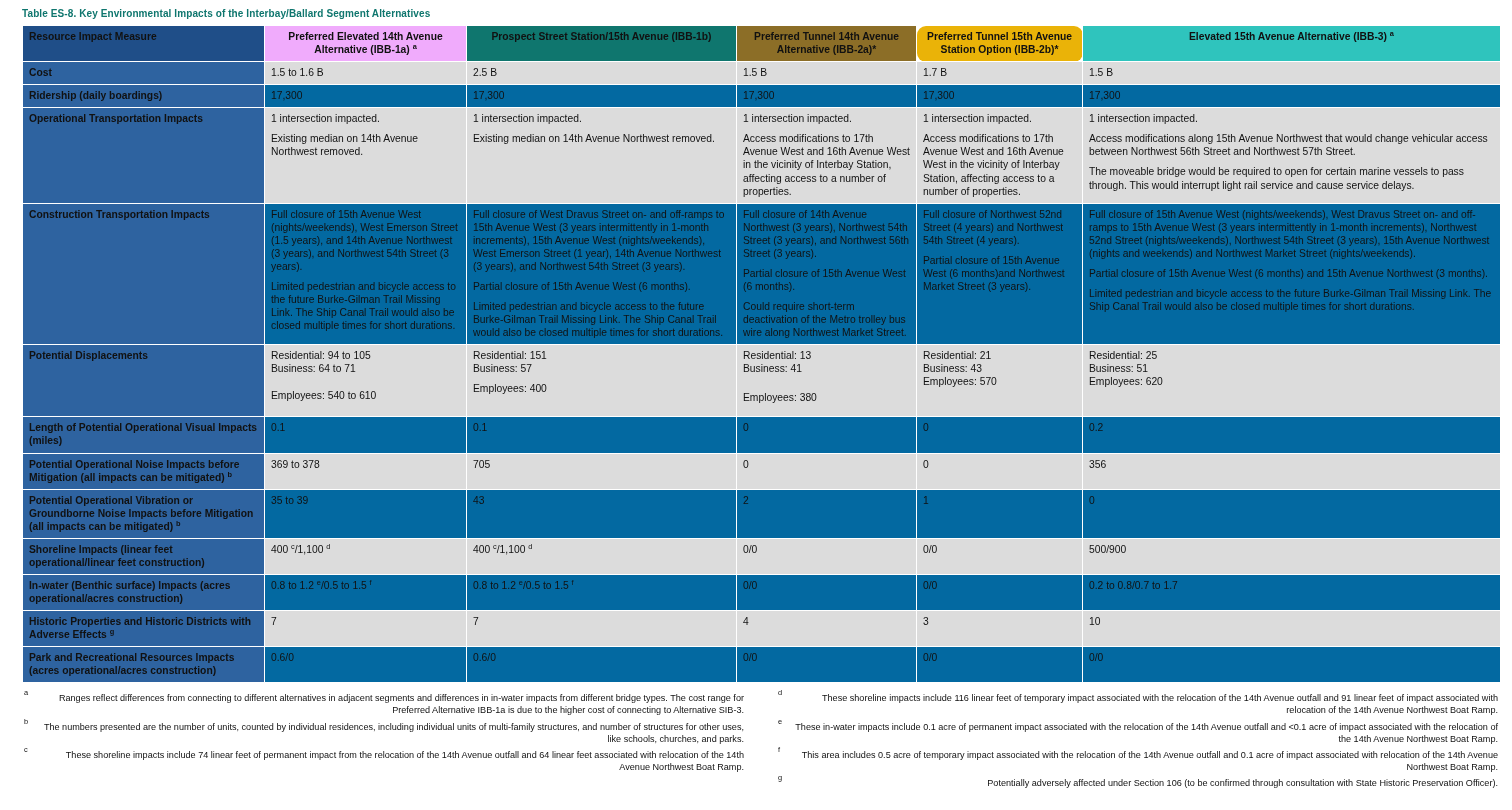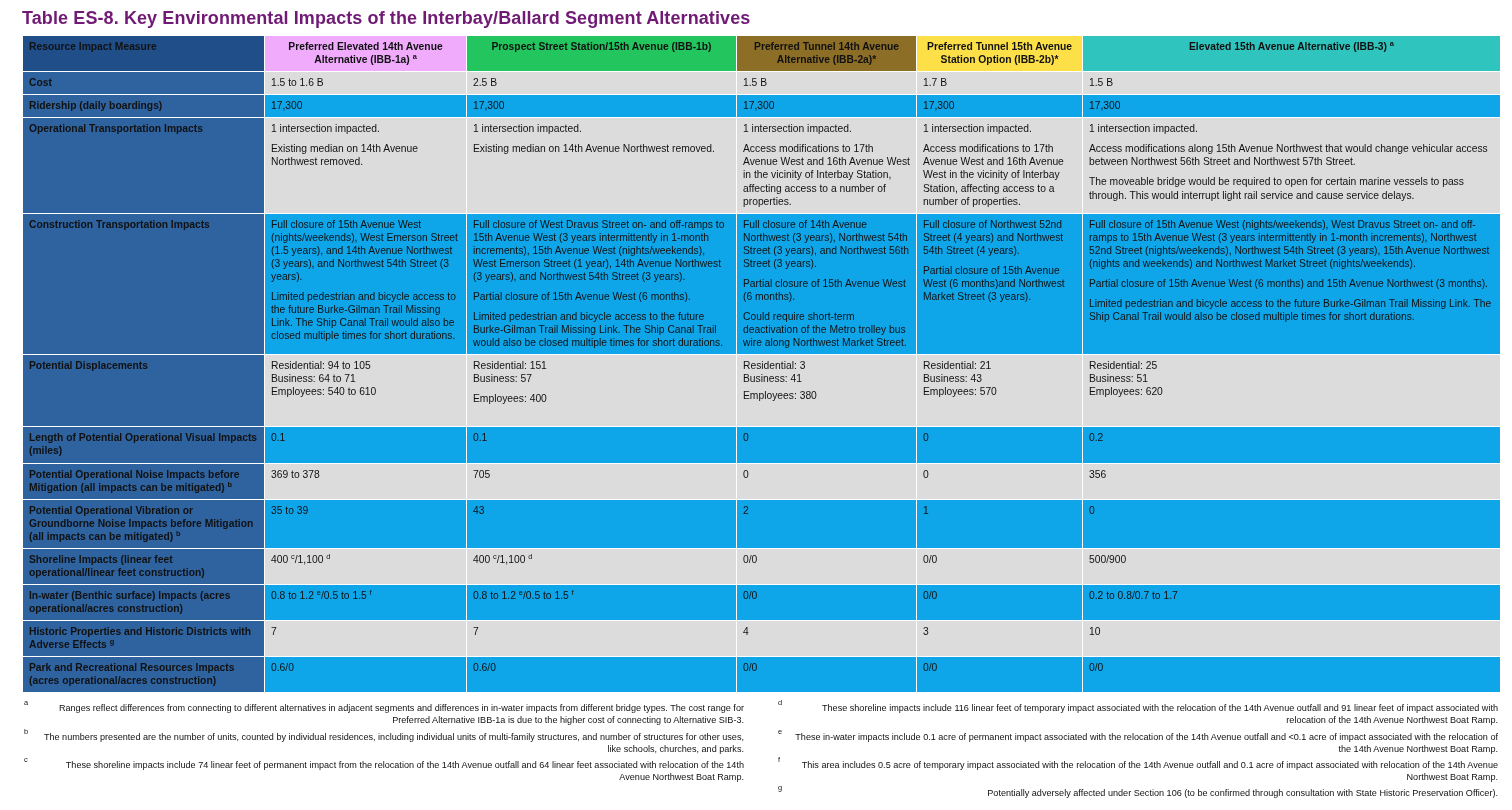--- a/index.html
+++ b/index.html
@@ -9,22 +9,22 @@
     background: #ffffff;
     font-family: "Liberation Sans", sans-serif;
     overflow: hidden;
   }
   .page {
     width: 1512px; height: 810px;
     position: relative;
     padding: 6px 14px 0 22px;
   }
   .table-title {
-    color: #701a75;
-    font-size: 18px;
+    color: #0f766e;
+    font-size: 10px;
     font-weight: bold;
     margin: 2px 0 6px 0;
     letter-spacing: 0.1px;
   }
   table.matrix {
     border-collapse: collapse;
     width: 1478px;
     table-layout: fixed;
   }
   table.matrix td, table.matrix th {
@@ -39,42 +39,42 @@
   th.h-measure {
     background: #1f4e88;
     color: #fff;
     font-size: 10.6px;
     font-weight: bold;
     text-align: left;
     vertical-align: middle;
     padding: 6px 4px;
   }
   th.h-1a { background: #f0abfc; color: #ffffff; }
-  th.h-1b { background: #22c55e; color: #1a1a1a; }
+  th.h-1b { background: #0f766e; color: #1a1a1a; }
   th.h-2a { background: #8c6e27; color: #ffffff; }
-  th.h-2b { background: #fde047; color: #ffffff; }
+  th.h-2b { background: #eab308; color: #ffffff; border-radius: 9px; }
   th.h-3  { background: #2fc4bd; color: #0e2e2c; }
   th.h-alt {
     font-size: 10.5px;
     font-weight: bold;
     text-align: center;
     vertical-align: middle;
     padding: 6px 5px;
     line-height: 1.3;
   }
   td.rowlabel {
     background: #2e63a0;
     color: #ffffff;
     font-weight: bold;
     font-size: 10.4px;
     vertical-align: middle;
     padding: 6px 7px;
     line-height: 1.25;
   }
-  td.cell { background: #0ea5e9; }
+  td.cell { background: #0369a1; }
   tr.shade td.cell { background: #dcdcdc; }
   td.center { text-align: left; vertical-align: middle; }
   td.cell p { margin: 0 0 7px 0; }
   td.cell p:last-child { margin-bottom: 0; }
   sup { font-size: 7.4px; line-height: 0; vertical-align: super; }
 
   .footnotes {
     display: flex;
     gap: 34px;
     margin-top: 9px;
@@ -186,31 +186,31 @@
           <td class="cell">
             <p>Full closure of 15th Avenue West (nights/weekends), West Dravus Street on- and off-ramps to 15th Avenue West (3 years intermittently in 1-month increments), Northwest 52nd Street (nights/weekends), Northwest 54th Street (3 years), 15th Avenue Northwest (nights and weekends) and Northwest Market Street (nights/weekends).</p>
             <p>Partial closure of 15th Avenue West (6 months) and 15th Avenue Northwest (3 months).</p>
             <p>Limited pedestrian and bicycle access to the future Burke-Gilman Trail Missing Link. The Ship Canal Trail would also be closed multiple times for short durations.</p>
           </td>
         </tr>
         <tr class="shade">
           <td class="rowlabel">Potential Displacements</td>
           <td class="cell">
             <p style="margin-bottom:0">Residential: 94 to 105</p>
-            <p style="margin-bottom:0">Business: 64 to 71</p>
+            <p style="margin-bottom:14px">Business: 64 to 71</p>
             <p style="margin-bottom:0">Employees: 540 to 610</p>
           </td>
           <td class="cell">
             <p style="margin-bottom:0">Residential: 151</p>
             <p style="margin-bottom:7px">Business: 57</p>
             <p style="margin-bottom:16px">Employees: 400</p>
           </td>
           <td class="cell">
-            <p style="margin-bottom:0">Residential: 3</p>
-            <p style="margin-bottom:4px">Business: 41</p>
+            <p style="margin-bottom:0">Residential: 13</p>
+            <p style="margin-bottom:16px">Business: 41</p>
             <p style="margin-bottom:0">Employees: 380</p>
           </td>
           <td class="cell">
             <p style="margin-bottom:0">Residential: 21</p>
             <p style="margin-bottom:0">Business: 43</p>
             <p style="margin-bottom:0">Employees: 570</p>
           </td>
           <td class="cell">
             <p style="margin-bottom:0">Residential: 25</p>
             <p style="margin-bottom:0">Business: 51</p>

